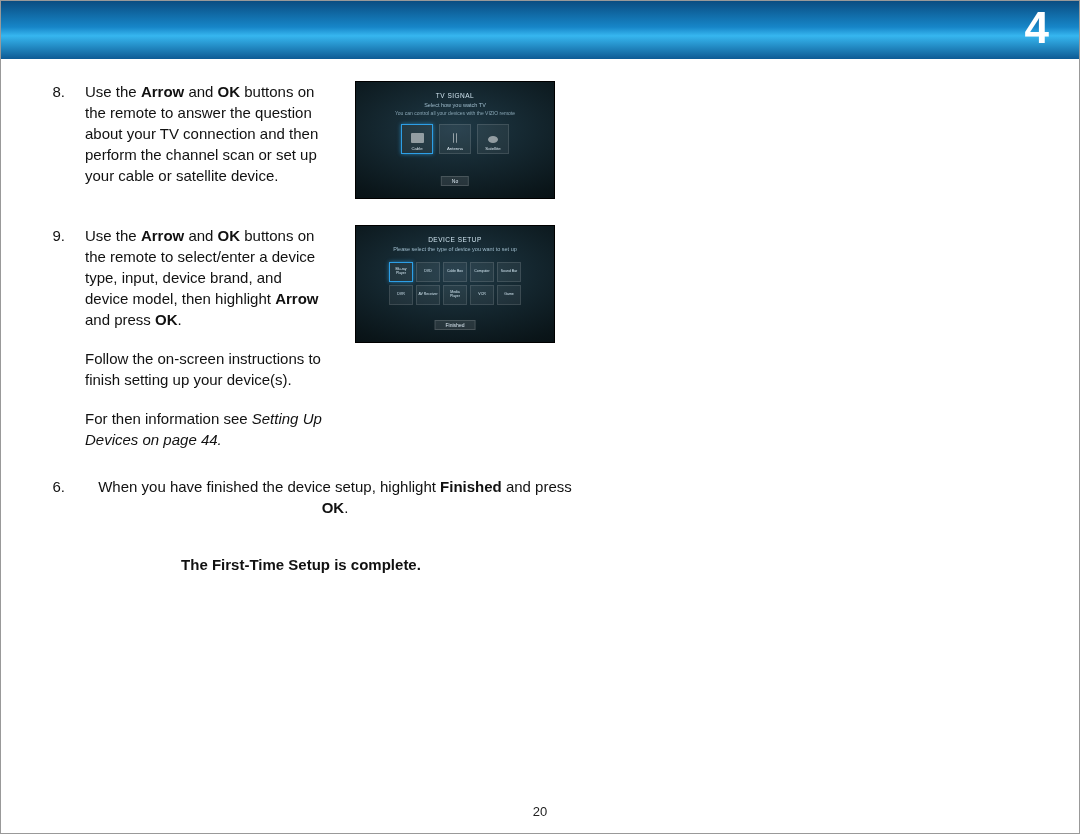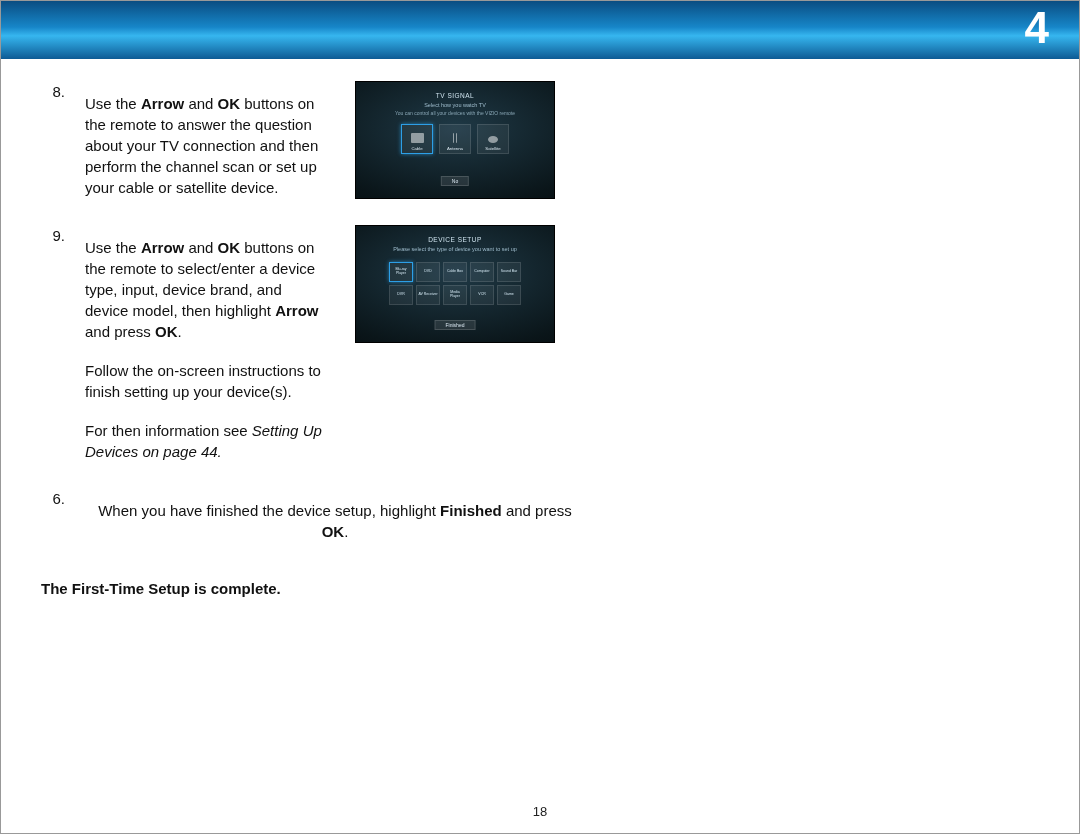--- a/index.html
+++ b/index.html
@@ -55,21 +55,21 @@
     flex: 0 0 24px;
     text-align: right;
     font-size: 15px;
     line-height: 1.4;
   }
   .step .body {
     flex: 1;
     font-size: 15px;
     line-height: 1.4;
   }
-  .step .body .para { margin-bottom: 18px; margin-top: 12px; }
+  .step .body .para { margin-bottom: 18px; }
   .step .body .para:last-child { margin-bottom: 0; }
   .step .shot {
     flex: 0 0 200px;
     margin-left: 10px;
   }
 
   .tv-frame {
     width: 200px;
     height: 118px;
     background: radial-gradient(ellipse 140% 120% at 50% 40%, #1f3946 0%, #0a1519 55%, #000 100%);
@@ -172,21 +172,21 @@
     line-height: 1.05;
     padding: 1px;
     box-sizing: border-box;
   }
   .dev-box.sel {
     border: 1px solid #2d9fe6;
     box-shadow: 0 0 4px rgba(45,159,230,.7);
   }
 
   .completion {
-    text-align: left;
+    text-align: center;
     font-weight: 700;
     font-size: 15px;
     margin-top: 38px;
   }
 
   .page-num {
     position: absolute;
     bottom: 14px;
     left: 0; right: 0;
     text-align: center;
@@ -271,14 +271,14 @@
       <div class="num">6.</div>
       <div class="body" style="max-width:500px;text-align:center;">
         <div class="para">When you have finished the device setup, highlight <strong>Finished</strong> and press <strong>OK</strong>.</div>
       </div>
     </div>
 
     <div class="completion" style="max-width:520px;">The First-Time Setup is complete.</div>
 
   </div>
 
-  <div class="page-num">18</div>
+  <div class="page-num">20</div>
 </div>
 
 </body></html>

